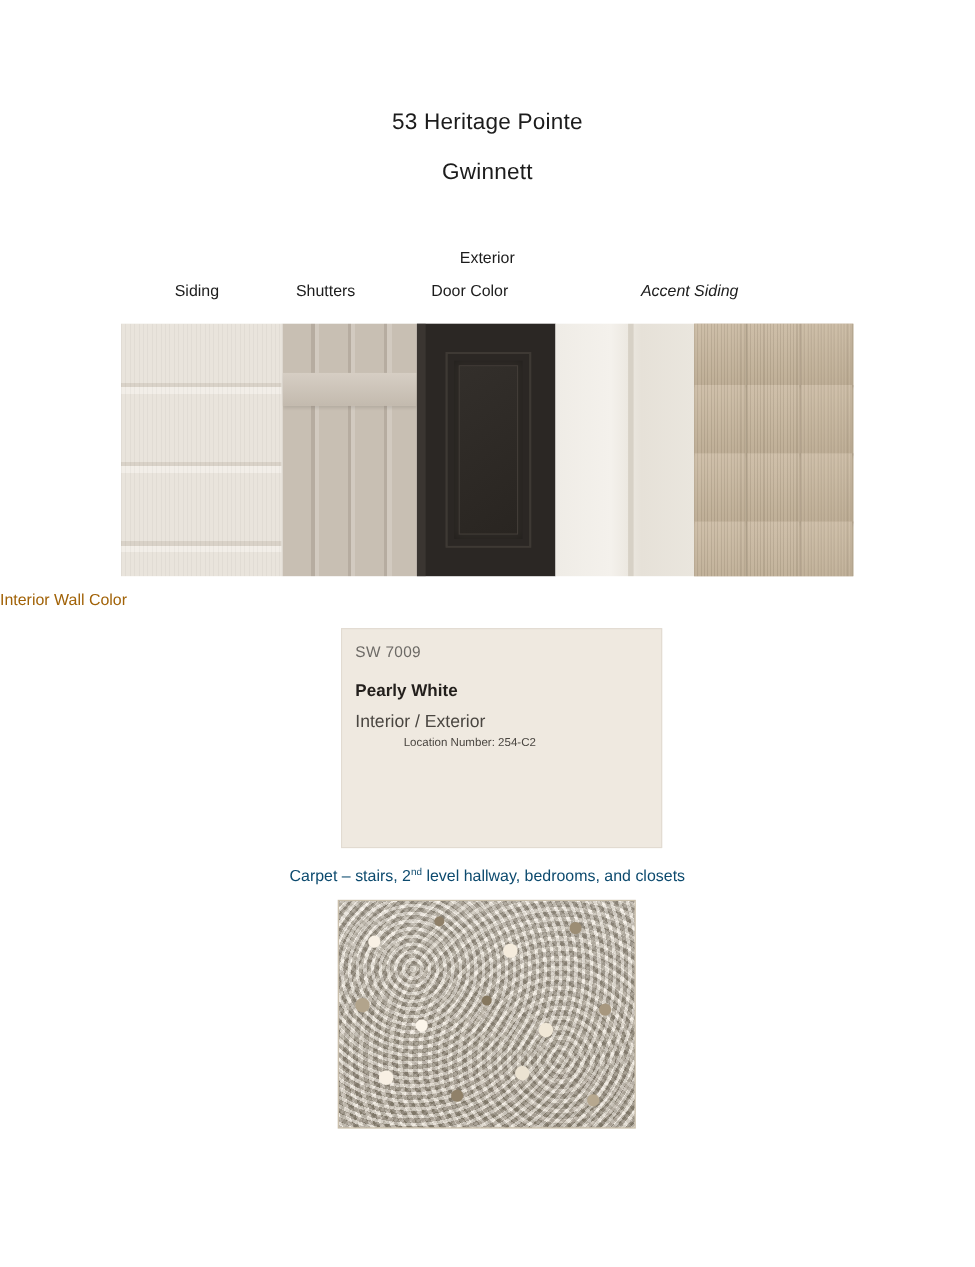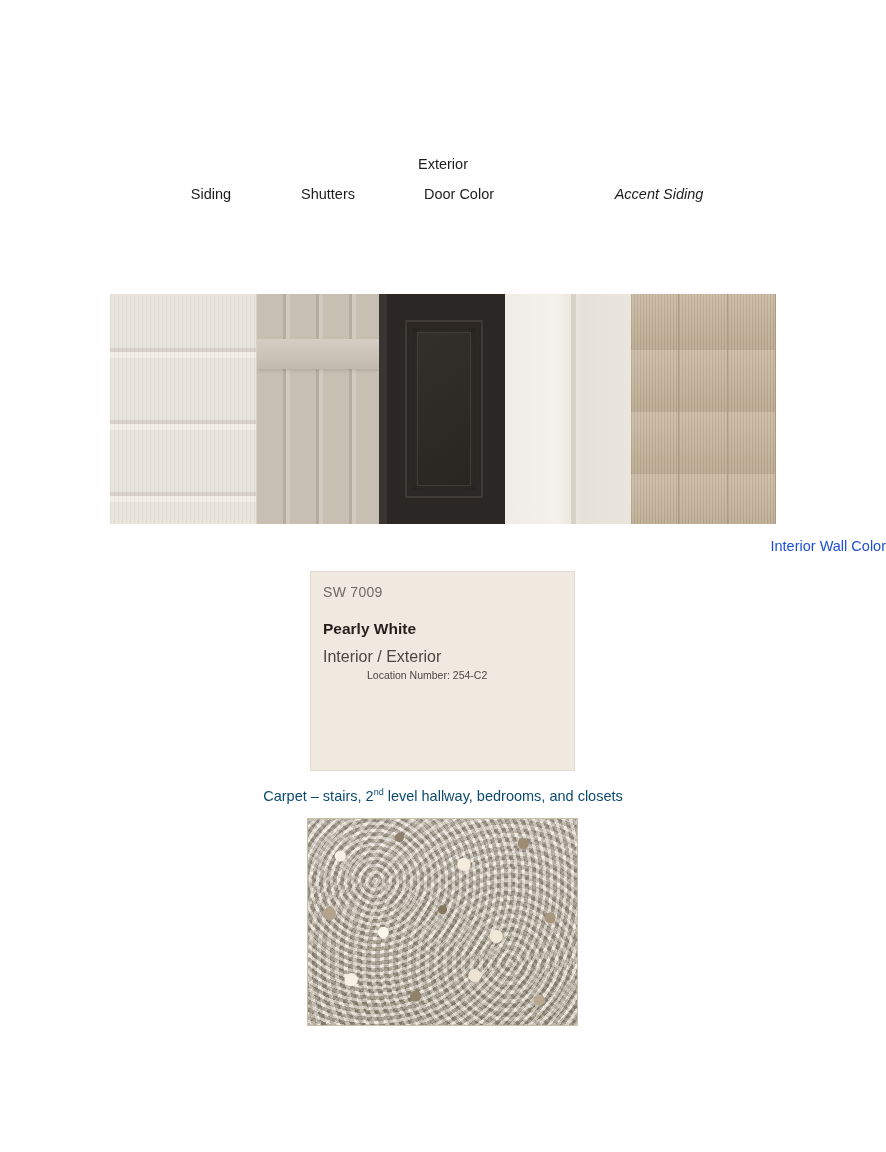--- a/index.html
+++ b/index.html
@@ -48,21 +48,20 @@
     font-size: 14.5px;
     color: #1c1c1c;
     margin-top: 58px;
   }
 
   
   .ext-labels {
     position: relative;
     height: 26px;
     margin-top: 14px;
-    margin-left: 32px;
   }
   .ext-label {
     position: absolute;
     font-size: 14.5px;
     color: #1c1c1c;
     white-space: nowrap;
     transform: translateX(-50%);
   }
 
   
@@ -170,29 +169,29 @@
     background:
       repeating-linear-gradient(90deg, rgba(0,0,0,0.07) 0 1px, rgba(255,255,255,0.05) 1px 3px),
       linear-gradient(180deg,#cdbda6,#bcab92);
   }
 
   
   .interior-heading {
     position: absolute;
     left: 0; right: 0;
     top: 538px;
-    text-align: right;
+    text-align: left;
     font-size: 14.5px;
-    color: #1d4ed8;
+    color: #a16207;
   }
   .paint-chip {
     position: absolute;
     left: 310px;
     top: 571px;
-    width: 265px;
+    width: 292px;
     height: 200px;
     background: #efe9e0;
     border: 1px solid #e2dbd1;
     box-sizing: border-box;
     padding: 12px 12px 0 12px;
   }
   .chip-code {
     font-family: "Liberation Sans", sans-serif;
     font-size: 14px;
     color: #6d6a66;
@@ -263,20 +262,22 @@
       linear-gradient(180deg,#ded3c0,#cdc0ab);
     filter: contrast(1.05);
   }
 </style>
 </head>
 <body>
 
 <div class="page">
 
   <div class="title-block">
+    <div class="doc-title">53 Heritage Pointe</div>
+    <div class="doc-subtitle">Gwinnett</div>
   </div>
 
   <div class="section-heading">Exterior</div>
 
   <div class="ext-labels">
     <div class="ext-label" style="left:179px;">Siding</div>
     <div class="ext-label" style="left:296px;">Shutters</div>
     <div class="ext-label" style="left:427px;">Door Color</div>
     <div class="ext-label" style="left:627px;font-style:italic;">Accent Siding</div>
   </div>

